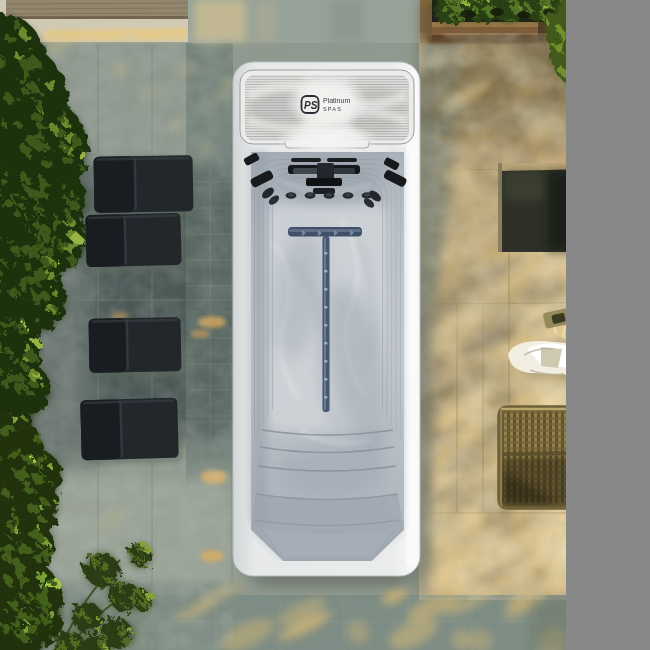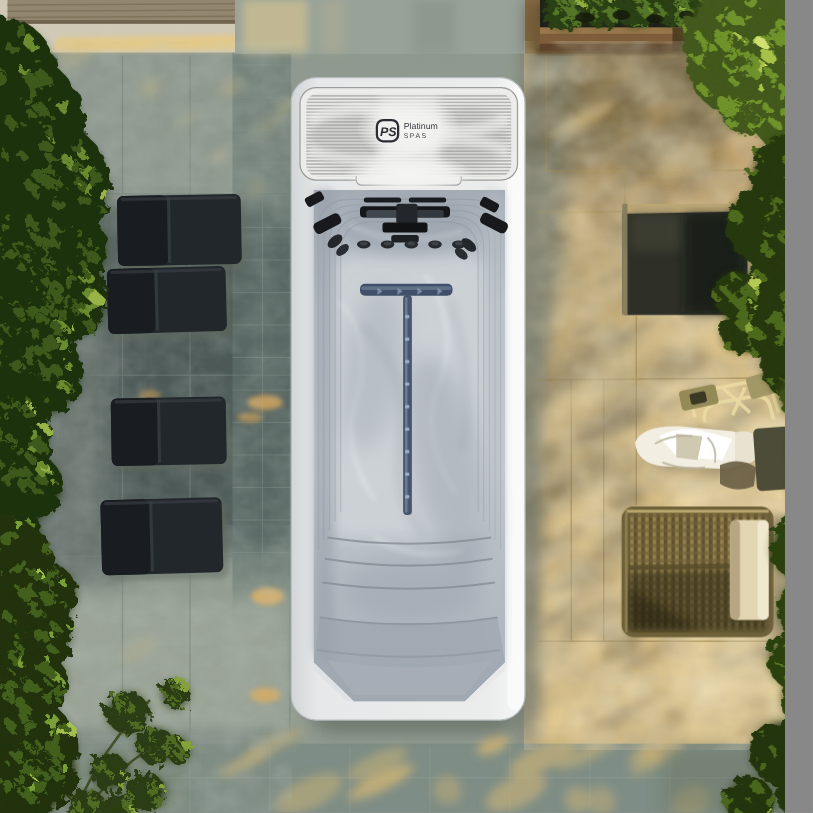--- a/index.html
+++ b/index.html
@@ -1,12 +1,12 @@
 <!DOCTYPE html>
-<html><head><meta charset="utf-8"><title>spa</title><style>html,body{margin:0;padding:0;background:#888;}#scene{position:relative;width:628px;height:650px;overflow:hidden;font-family:"Liberation Sans",sans-serif;}</style></head><body>
+<html><head><meta charset="utf-8"><title>spa</title><style>html,body{margin:0;padding:0;background:#888;}#scene{position:relative;width:566px;height:650px;overflow:hidden;font-family:"Liberation Sans",sans-serif;}</style></head><body>
 <div id="scene">
 <svg width="650" height="650" viewBox="0 0 650 650">
 
 <defs>
 <filter id="b2" x="-30%" y="-30%" width="160%" height="160%">
           <feGaussianBlur stdDeviation="2"></feGaussianBlur>
         </filter>
 <filter id="b4" x="-40%" y="-40%" width="180%" height="180%">
           <feGaussianBlur stdDeviation="4"></feGaussianBlur>
         </filter>

